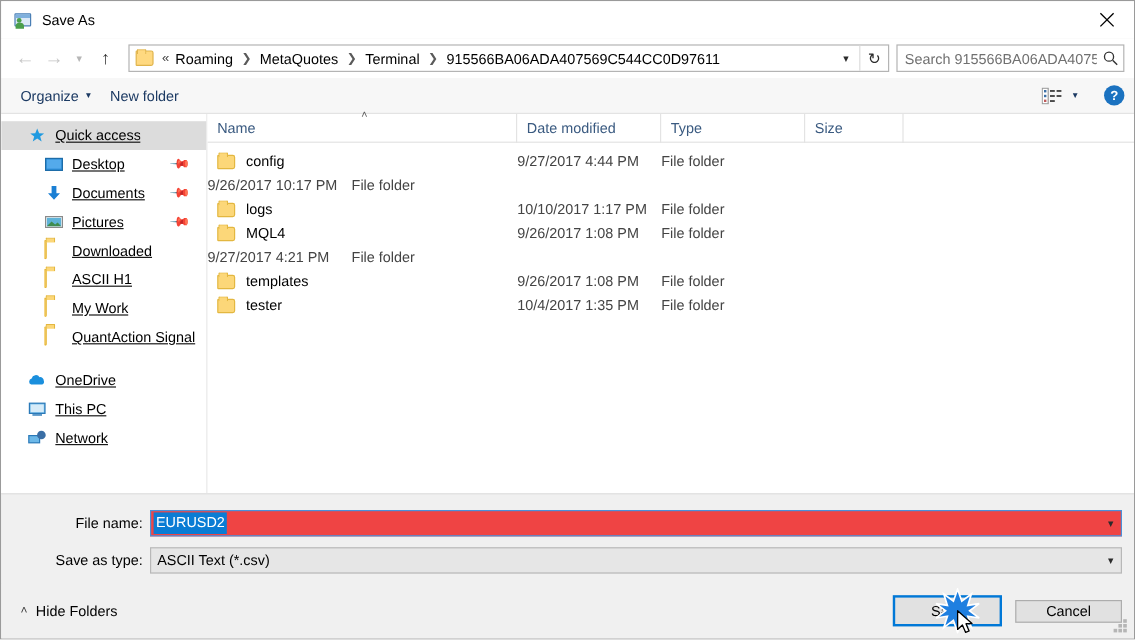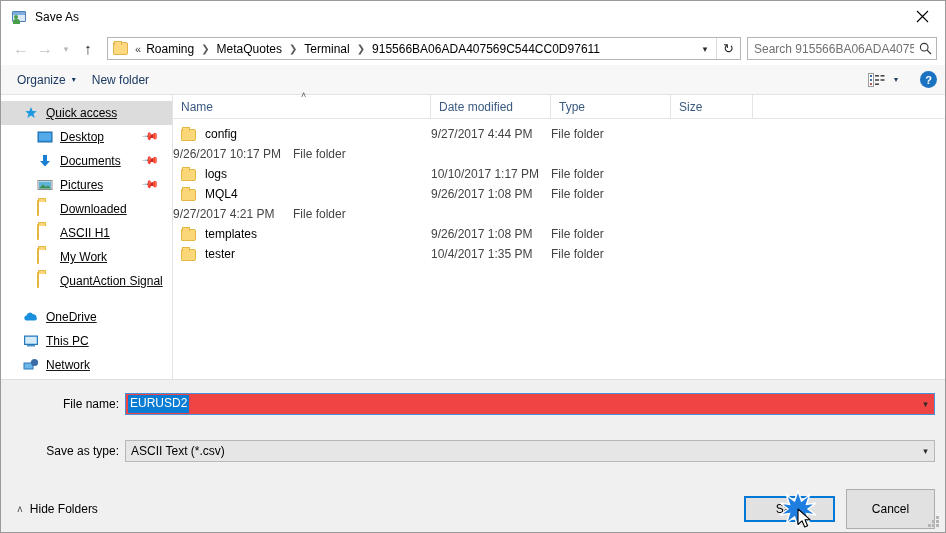--- a/index.html
+++ b/index.html
@@ -200,21 +200,21 @@
   .cell-date { width: 120px; color: #444; }
   .cell-type { width: 120px; color: #444; }
   .cell-size { width: 82px; color: #444; }
 
   
   .formarea {
     flex: 0 0 auto; background: #f0f0f0;
     border-top: 1px solid #dfdfdf;
     padding: 12px 0 0 0;
   }
-  .formrow { display: flex; align-items: center; height: 23px; margin-bottom: 24px; }
+  .formrow { display: flex; align-items: center; height: 23px; margin-bottom: 8px; }
   .formlabel {
     width: 124px; text-align: right; padding-right: 6px;
     font-size: 12px; color: #000;
   }
   .fname-field {
     flex: 1 1 auto; margin-right: 10px; height: 22px;
     background: #ef4444; border: 1px solid #4a90d9;
     display: flex; align-items: center; padding-left: 2px;
     position: relative;
   }
@@ -243,21 +243,21 @@
     flex: 0 0 auto; height: 46px;
     background: #f0f0f0;
     display: flex; align-items: center;
     padding: 0 10px 0 10px;
     position: relative;
   }
   .hidefolders { display: flex; align-items: center; gap: 7px; font-size: 12px; color: #000; padding-left: 6px;}
   .hf-caret { font-size: 10px; color: #3a3a3a; }
   .footer-spacer { flex: 1 1 auto; }
   .btn {
-    width: 89px; height: 40px;
+    width: 89px; height: 19px;
     background: #e1e1e1; border: 1px solid #adadad;
     font-size: 12px; color: #000;
     display: flex; align-items: center; justify-content: center;
     margin-left: 11px;
   }
   .btn.primary {
     background: #e1e1e1; border: 2px solid #0078d7;
     width: 91px; height: 26px;
   }
   .btn-wrap { position: relative; display:flex; align-items:center; }

